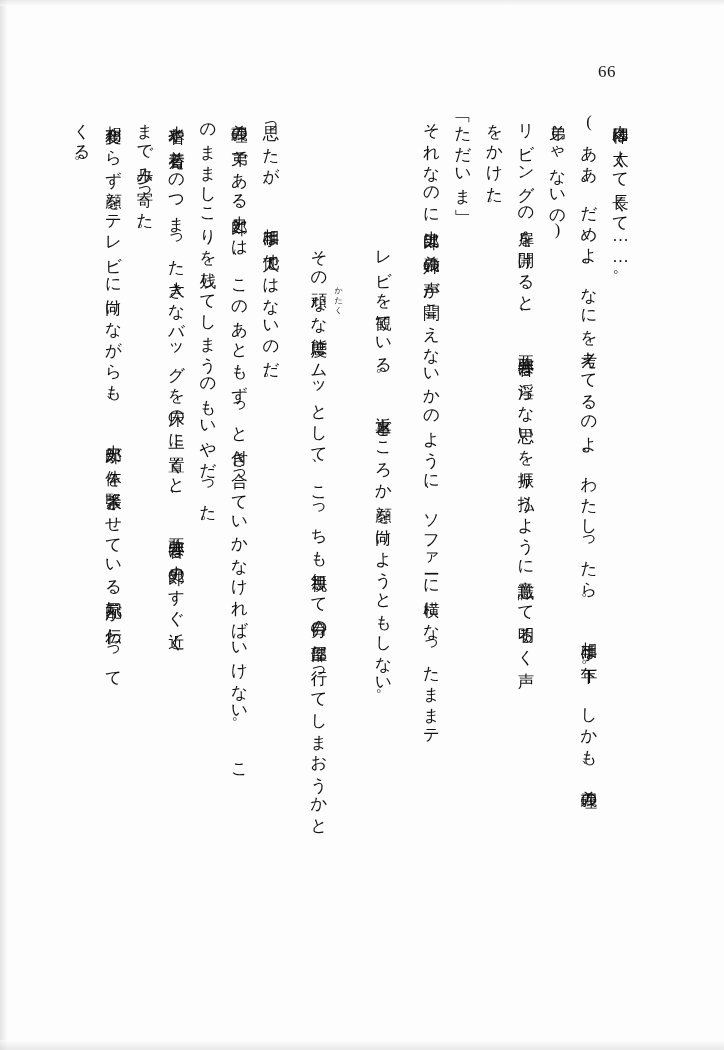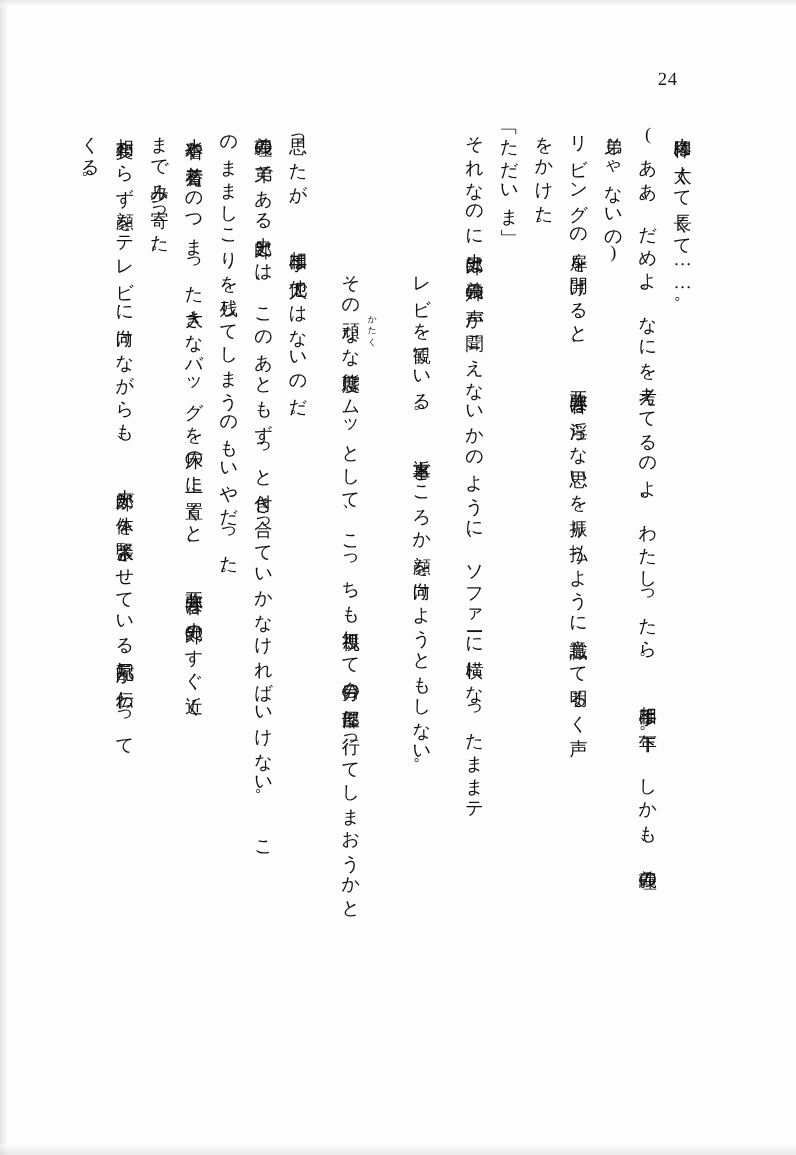--- a/index.html
+++ b/index.html
@@ -86,21 +86,21 @@
   }
 </style>
 </head>
 <body>
 
 <div class="page">
   <div class="scan-edge-left"></div>
   <div class="scan-edge-top"></div>
   <div class="scan-edge-bottom"></div>
 
-  <div class="page-number">24</div>
+  <div class="page-number">66</div>
 
   <div class="text-block">
     <div class="vline">肉棒は太くて長くて……。</div>
     <div class="vline">(ああ、だめよ。なにを考えてるのよ、わたしったら。　相手は年下。　しかも、義理の</div>
     <div class="vline">弟じゃないの)</div>
     <div class="vline">リビングの扉を開けると、　亜弥香は淫らな思いを振り払うように意識して明るく声</div>
     <div class="vline">をかけた。</div>
     <div class="vline">「ただいま」</div>
     <div class="vline">それなのに史郎は義姉の声が聞こえないかのように、ソファーに横になったままテ</div>
     <div class="vline">

